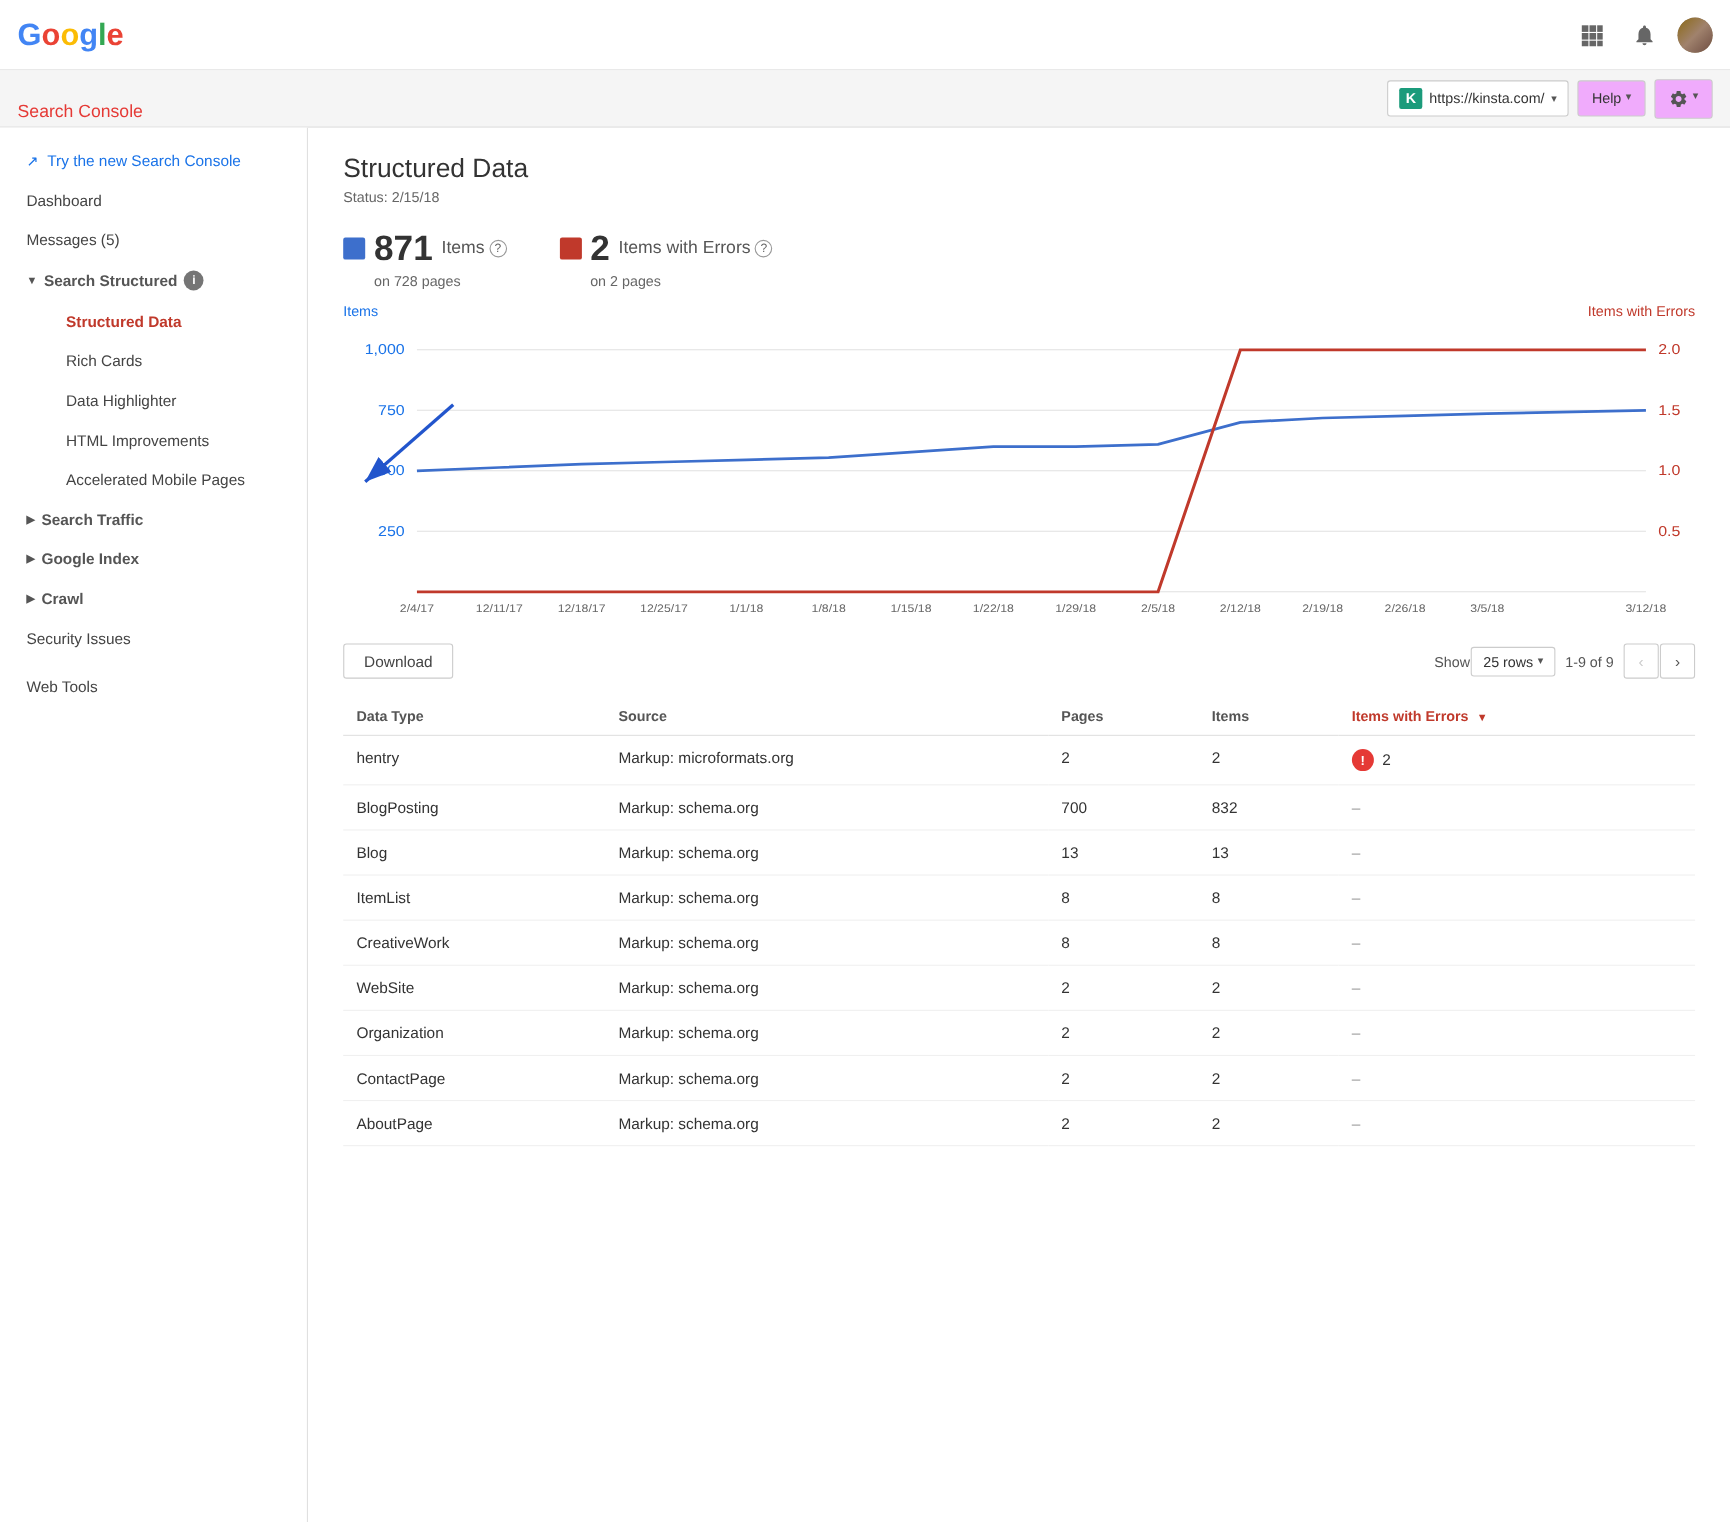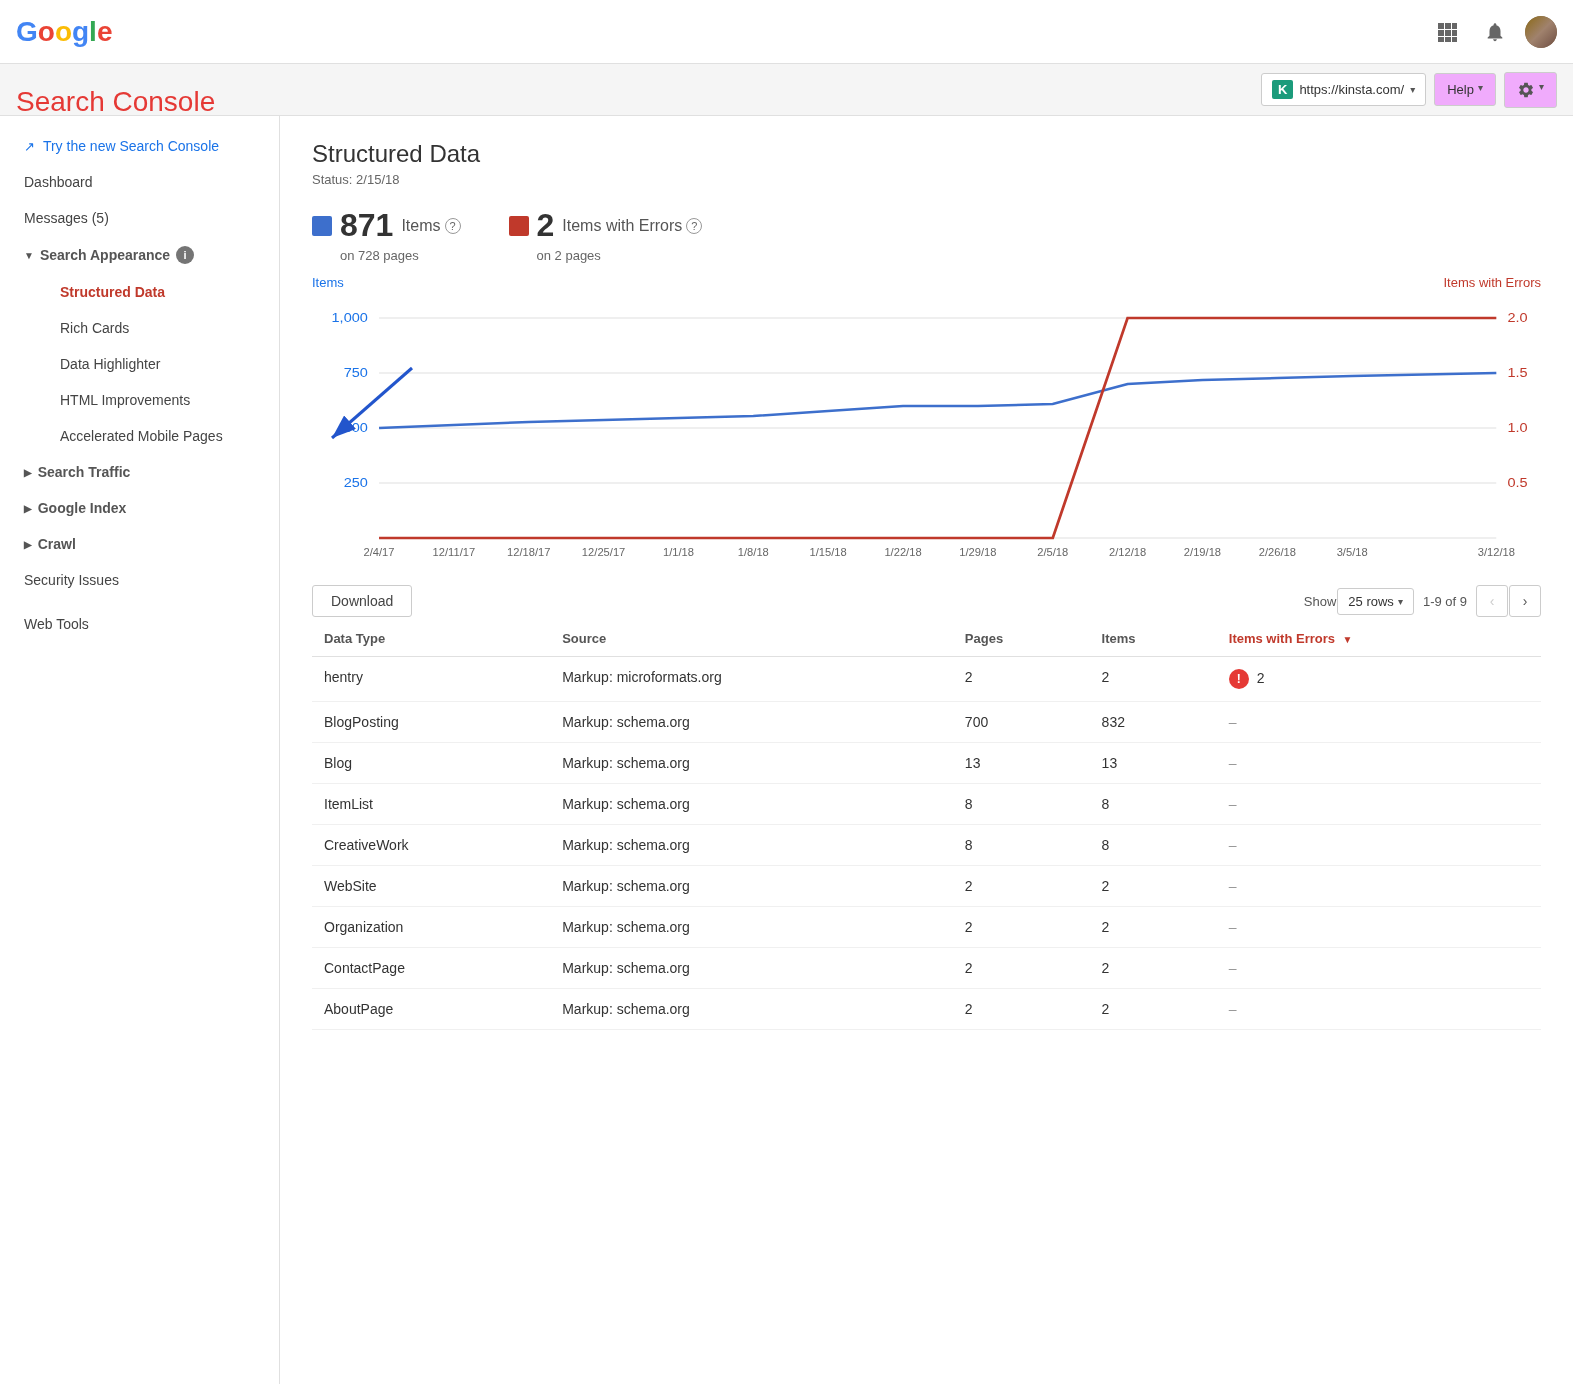--- a/index.html
+++ b/index.html
@@ -24,21 +24,21 @@
     .top-nav-icon { width: 36px; height: 36px; display:flex; align-items:center; justify-content:center; border-radius:50%; cursor:pointer; color:#666; }
     .avatar { width: 32px; height: 32px; border-radius: 50%; background: #8B7355; overflow: hidden; cursor:pointer; }
     .avatar-img { width:100%; height:100%; background: linear-gradient(135deg, #8B6914 0%, #A0826D 50%, #6D4C41 100%); border-radius:50%; }
 
     
     .header-bar {
       display: flex; align-items: center; justify-content: space-between;
       padding: 8px 16px; background: #f5f5f5;
       border-bottom: 1px solid #e0e0e0; height: 52px;
     }
-    .app-title { color: #e53935; font-size: 28px; font-weight: normal; margin-top: 25px; }
+    .app-title { color: #e53935; font-size: 16px; font-weight: normal; margin-top: 25px; }
     .header-right { display: flex; align-items: center; gap: 8px; }
     .site-selector {
       display: flex; align-items: center; gap: 6px;
       border: 1px solid #ccc; border-radius: 3px; padding: 6px 10px;
       background: #fff; cursor: pointer; font-size: 13px;
     }
     .site-k { background: #1B9B7B; color: #fff; font-weight: bold; padding: 2px 6px; border-radius: 2px; font-size: 13px; }
     .help-btn, .settings-btn {
       display: flex; align-items: flex-start; gap: 4px;
       border: 1px solid #ccc; border-radius: 3px; padding: 8px 12px;
@@ -92,21 +92,21 @@
     .chart-container { position: relative; margin-bottom: 16px; }
     .chart-legend-row { display: flex; justify-content: space-between; margin-bottom: 8px; }
     .chart-legend-left { color: #1a73e8; font-size: 13px; font-weight: 500; }
     .chart-legend-right { color: #c0392b; font-size: 13px; font-weight: 500; }
     .chart-area { position: relative; background: #fff; border: none; }
     svg.chart { width: 100%; height: 260px; }
 
     
     .table-controls {
       display: flex; align-items: center; justify-content: space-between;
-      margin-bottom: 4px; padding-top: 8px;
+      margin-bottom: 16px; padding-top: 8px;
     }
     .download-btn {
       border: 1px solid #ccc; border-radius: 3px; padding: 7px 18px;
       background: #fff; cursor: pointer; font-size: 14px; color: #444;
     }
     .table-nav { display: flex; align-items: center; gap: 1px; }
     .show-label { font-size: 13px; color: #555; }
     .rows-select {
       display: flex; align-items: center; gap: 4px;
       border: 1px solid #ccc; border-radius: 3px; padding: 5px 10px;
@@ -206,21 +206,21 @@
     </div>
     <div class="sidebar-item">
       <span>Dashboard</span>
     </div>
     <div class="sidebar-item">
       <span>Messages (5)</span>
     </div>
 
     <div class="sidebar-section-header">
       <span class="triangle">▼</span>
-      <span>Search Appearance</span>
+      <span>Search Structured</span>
       <span class="info-icon">i</span>
     </div>
 
     <div class="sidebar-sub">
       <div class="sidebar-item active">
         <span>Structured Data</span>
       </div>
       <div class="sidebar-item">
         <span>Rich Cards</span>
       </div>

